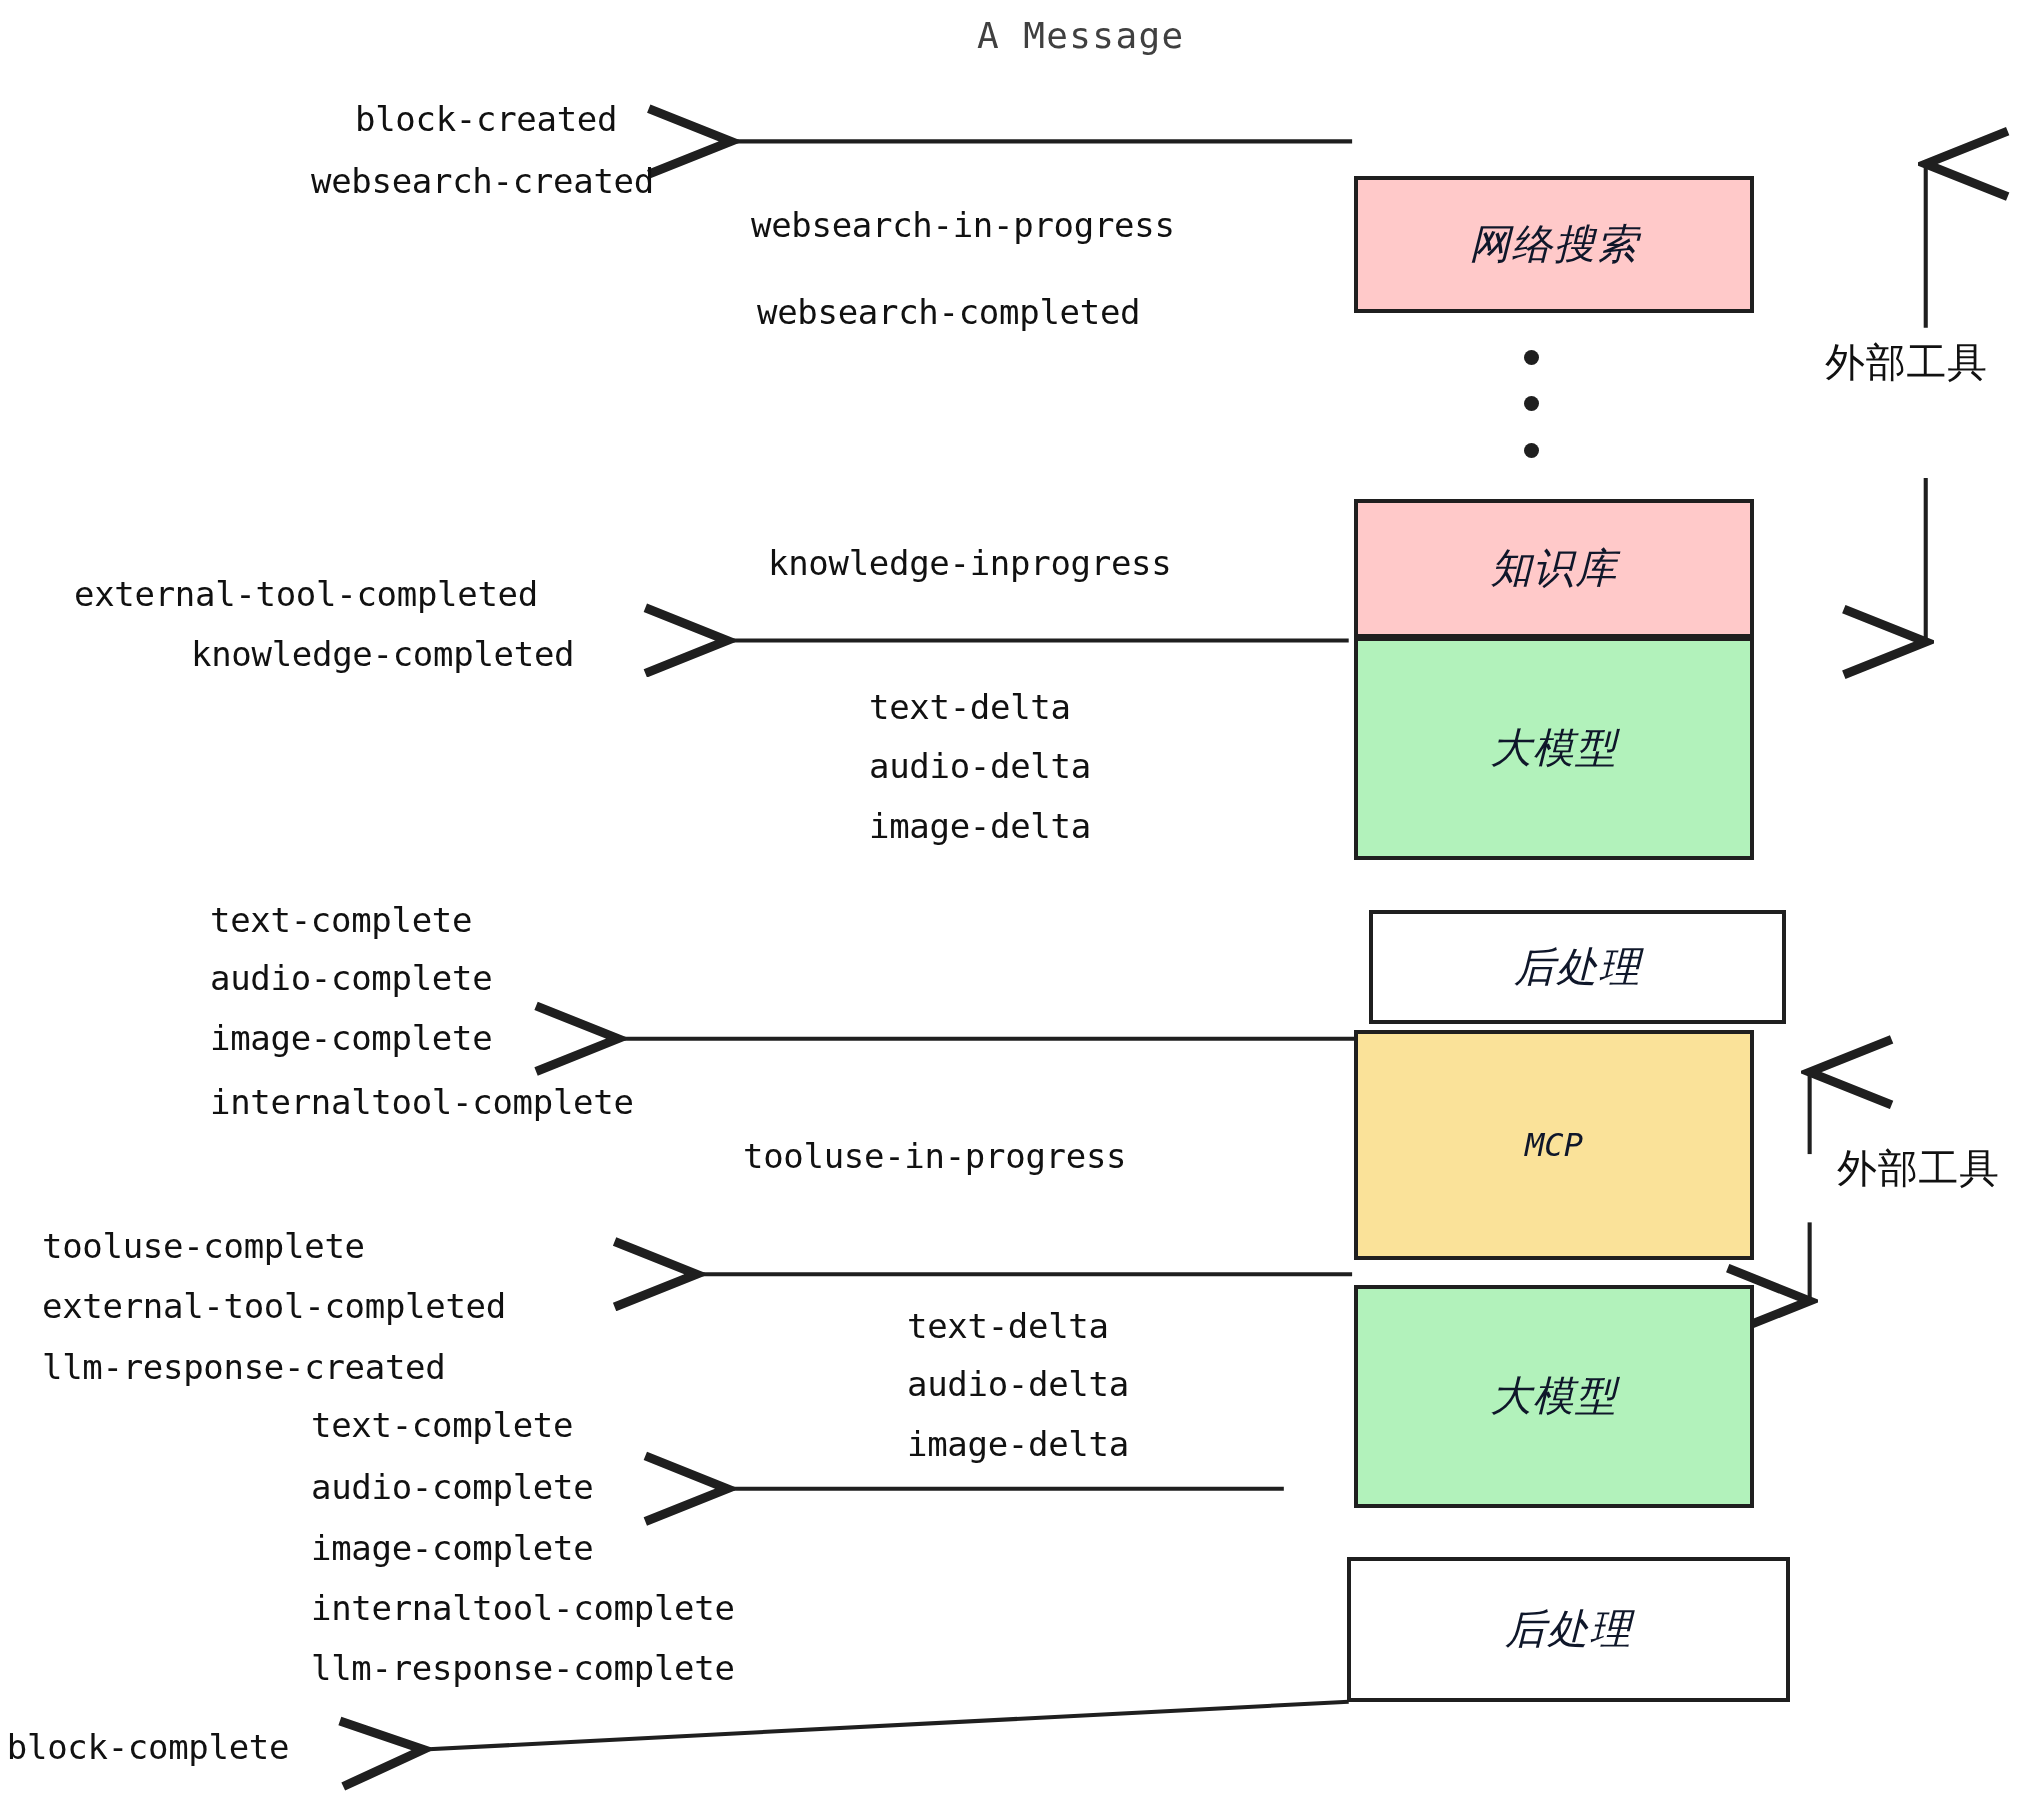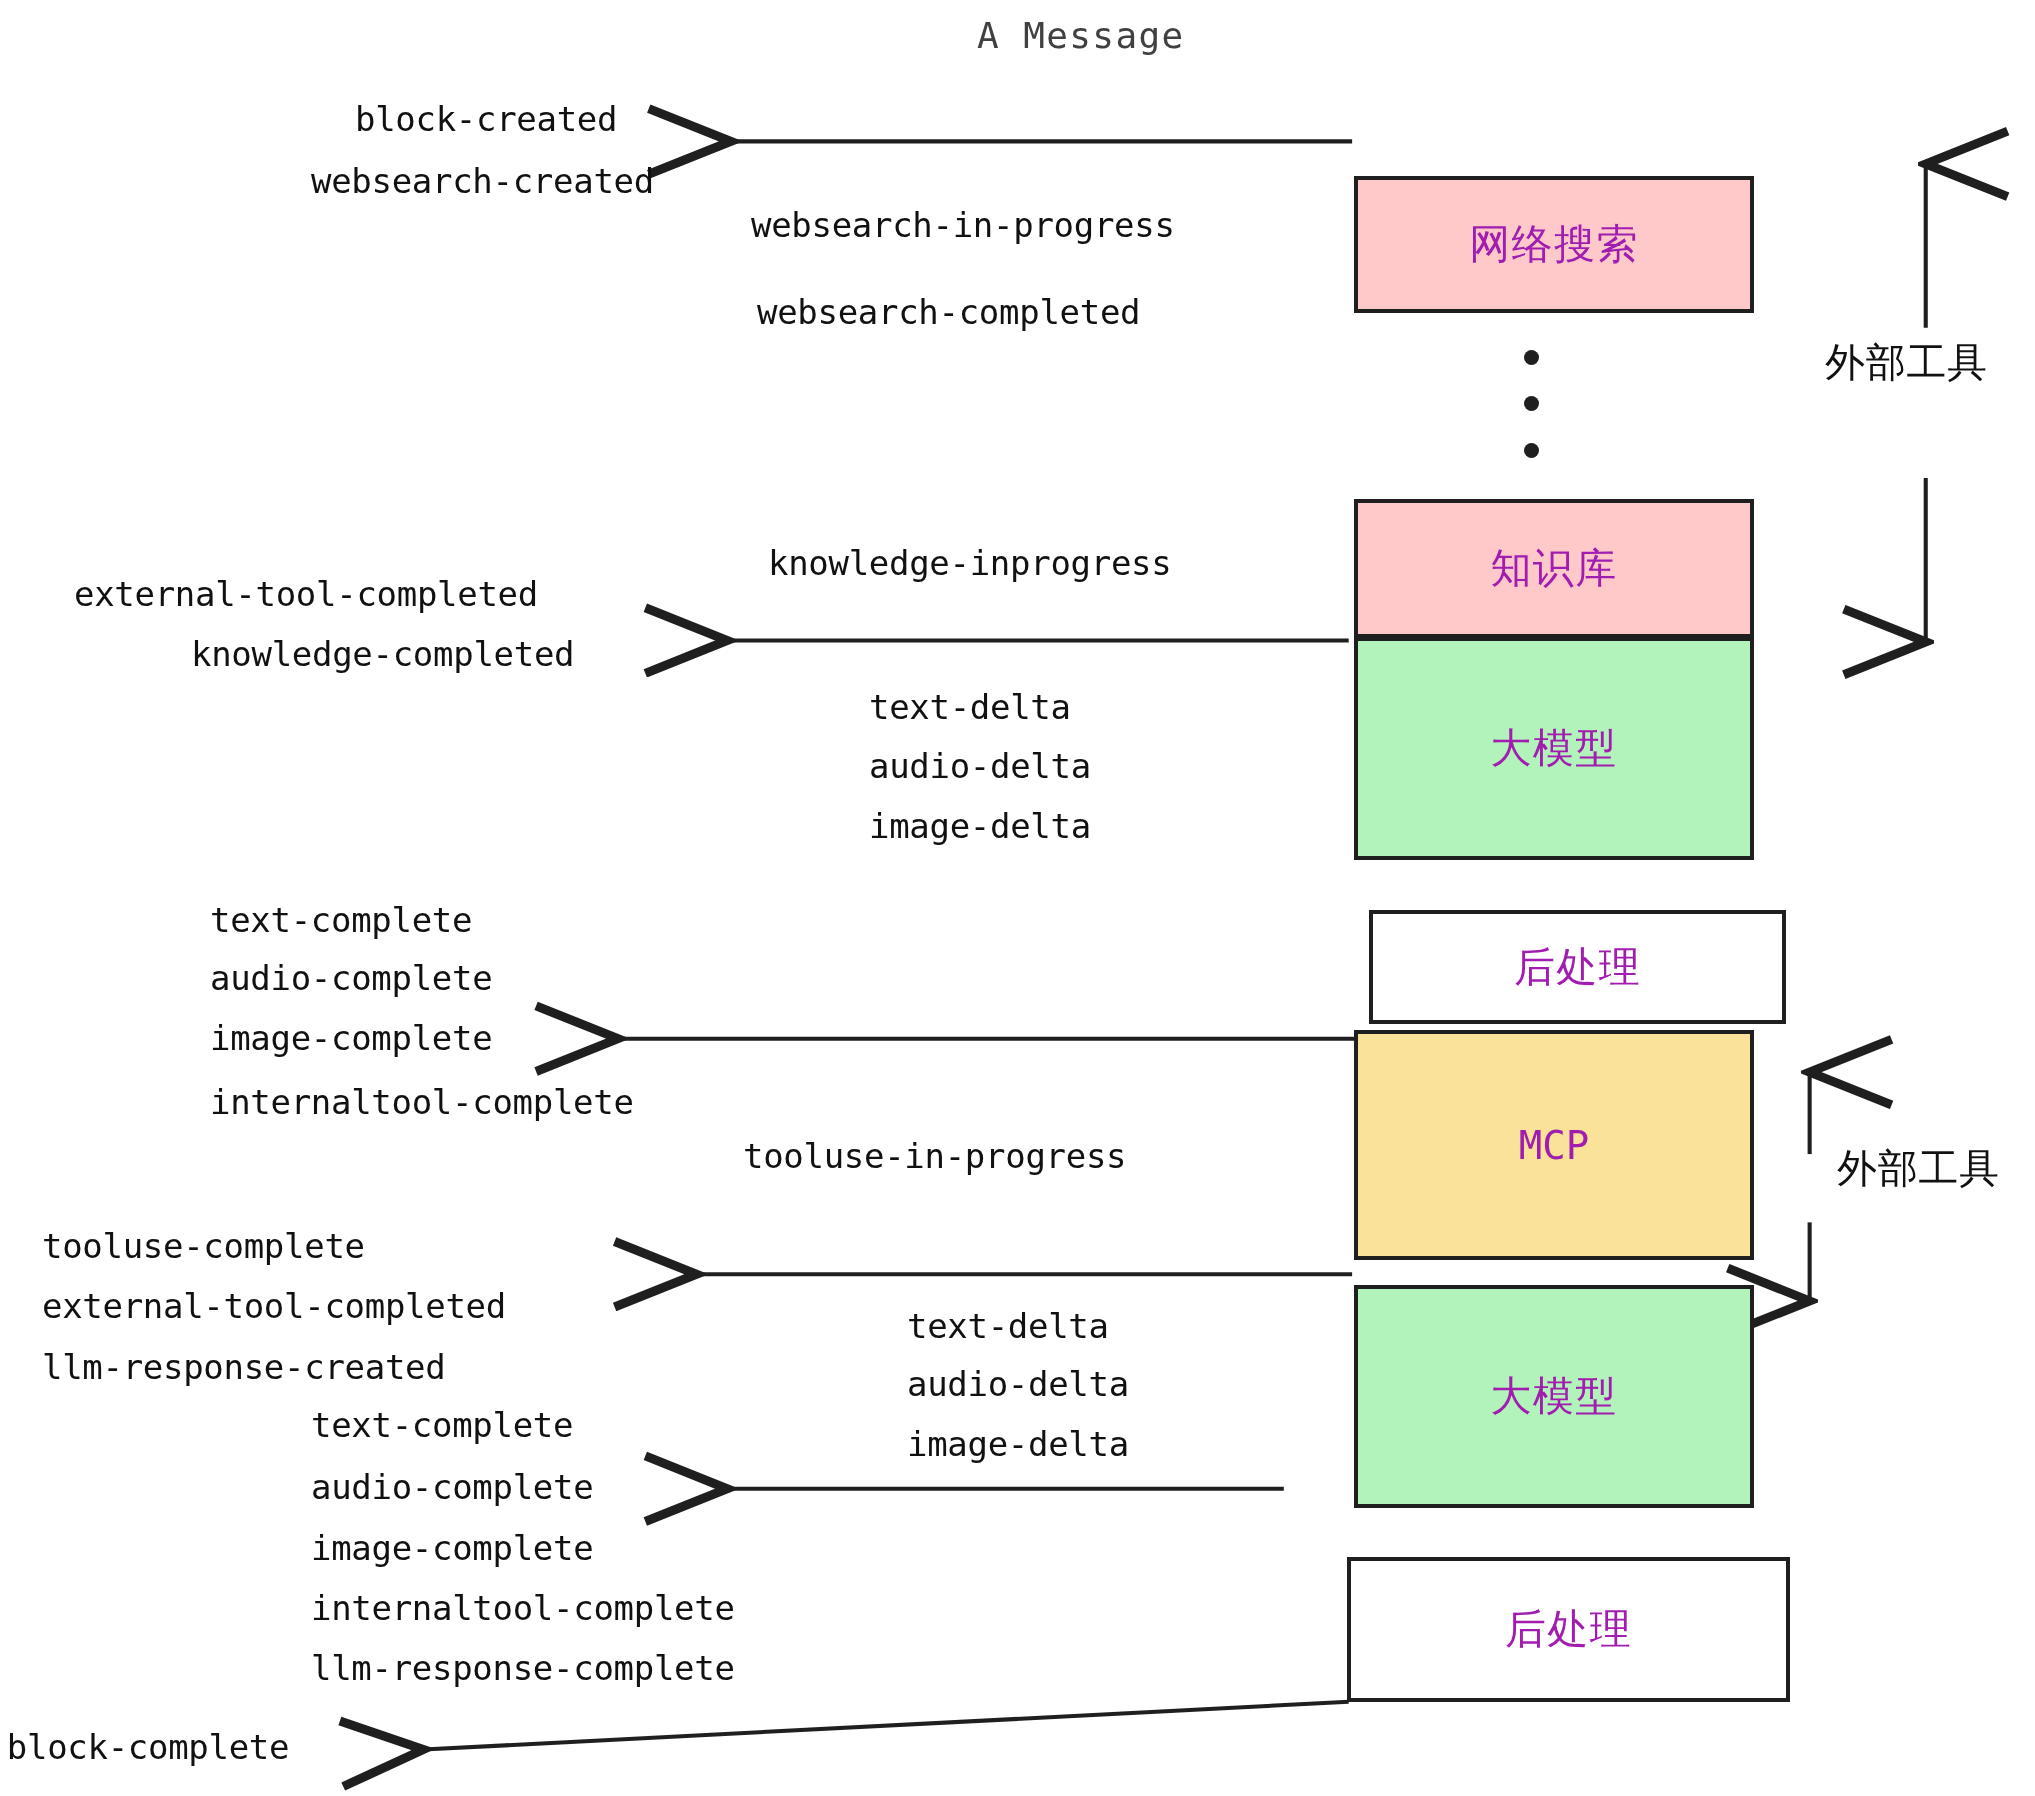--- a/index.html
+++ b/index.html
@@ -34,30 +34,31 @@
   }
   .node {
     position: absolute;
     box-sizing: border-box;
     border: 4.8px solid #1f1f1f;
     display: flex;
     align-items: center;
     justify-content: center;
     font-family: "DejaVu Sans", sans-serif;
     font-size: 41px;
-    color: #a21caf;
+    color: #0f172a;
     letter-spacing: 1.4px;
+    font-style: italic;
   }
   .node.pink   { background: #FFC9C9; }
   .node.green  { background: #B2F2BB; }
   .node.yellow { background: #FAE299; }
   .node.white  { background: #ffffff; border-width: 4.1px; }
   .node.mcp {
     font-family: "DejaVu Sans Mono", monospace;
-    font-size: 39px;
+    font-size: 32px;
     letter-spacing: 0px;
   }
   .sidelabel {
     position: absolute;
     font-family: "DejaVu Sans", sans-serif;
     font-size: 40px;
     color: #111111;
     white-space: nowrap;
     letter-spacing: 0.7px;
   }

